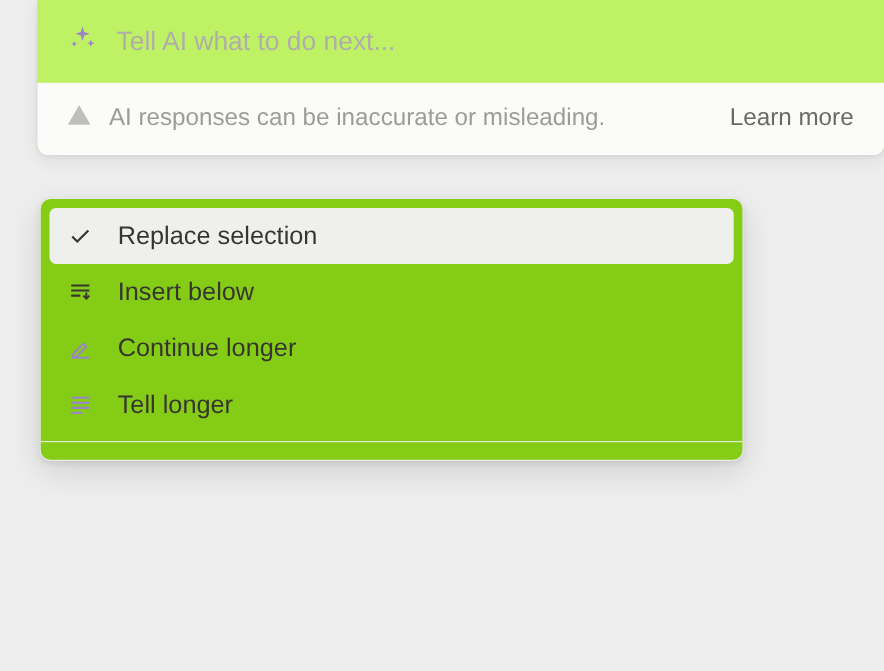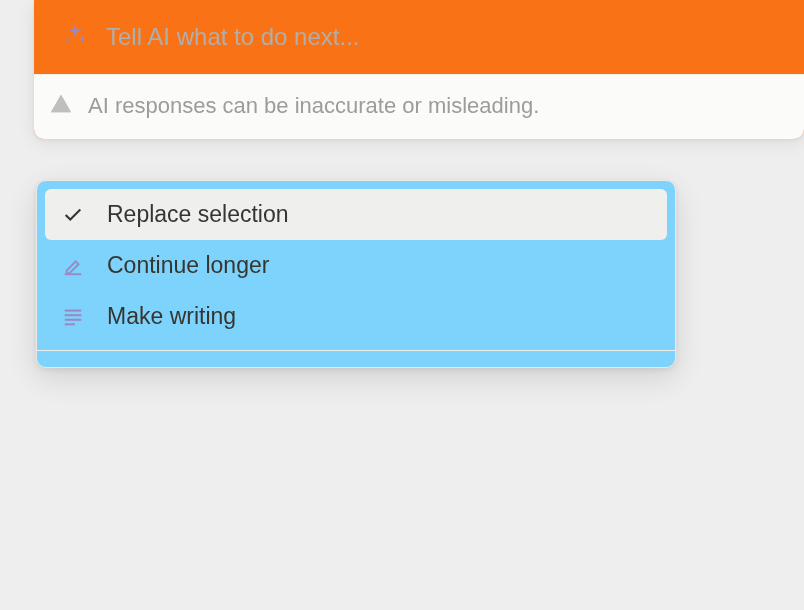--- a/index.html
+++ b/index.html
@@ -13,21 +13,21 @@
       width: 804px;
       height: 610px;
       overflow: hidden;
       position: relative;
     }
     .panel {
       position: absolute;
       left: 34px;
       top: 0;
       right: 0;
-      background: #f97316;
+      background: #bef264;
       border-radius: 0 0 10px 10px;
       box-shadow: 0 4px 18px rgba(0,0,0,0.08), 0 1px 4px rgba(0,0,0,0.06);
     }
     .input-row {
       display: flex;
       align-items: center;
       padding: 22px 28px;
       gap: 18px;
     }
     .sparkle-icon {
@@ -41,21 +41,21 @@
       color: #37352f;
       width: 100%;
       background: transparent;
     }
     .ai-input::placeholder {
       color: #b0aeab;
     }
     .disclaimer-row {
       display: flex;
       align-items: flex-start;
-      padding: 18px 28px 20px 16px;
+      padding: 18px 28px 20px 27px;
       gap: 16px;
       border-top: 1px solid #ededec;
       background: #fbfbfa;
       border-radius: 0 0 10px 10px;
     }
     .warn-icon {
       color: #c0bfbc;
       flex-shrink: 0;
     }
     .disclaimer-text {
@@ -67,21 +67,21 @@
       font-size: 22px;
       margin-left: auto;
       cursor: pointer;
       font-weight: 500;
     }
     .dropdown {
       position: absolute;
       left: 36px;
       top: 180px;
       width: 640px;
-      background: #7dd3fc;
+      background: #84cc16;
       border: 1px solid #e9e9e7;
       border-radius: 10px;
       box-shadow: 0 10px 30px rgba(0,0,0,0.12), 0 2px 6px rgba(0,0,0,0.08);
       padding: 8px;
     }
     .menu-item {
       display: flex;
       align-items: center;
       gap: 22px;
       padding: 12px 16px;
@@ -124,48 +124,61 @@
     <input type="text" class="ai-input" placeholder="Tell AI what to do next..." style="">
   </div>
   <div class="disclaimer-row">
     <span class="warn-icon">
       <svg width="22" height="22" viewBox="0 0 24 24" fill="currentColor">
         <path d="M12 2L1 21h22L12 2zm0 5l7.5 13h-15L12 7zm-1 4v4h2v-4h-2zm0 5v2h2v-2h-2z" fill="currentColor"></path>
         <path d="M12 2L1 21h22L12 2z" fill="currentColor"></path>
       </svg>
     </span>
     <span class="disclaimer-text">AI responses can be inaccurate or misleading.</span>
+    <span class="learn-more">Learn more</span>
   </div>
 </div>
 
 <div class="dropdown">
   <div class="menu-item highlighted">
     <span class="menu-icon">
       <svg width="22" height="22" viewBox="0 0 24 24" fill="none" stroke="currentColor" stroke-width="2.2">
         <polyline points="4 12 9 17 20 6"></polyline>
       </svg>
     </span>
     <span>Replace selection</span>
+  </div>
+  <div class="menu-item">
+    <span class="menu-icon">
+      <svg width="22" height="22" viewBox="0 0 24 24" fill="none" stroke="currentColor" stroke-width="2">
+        <line x1="3" y1="5" x2="21" y2="5"></line>
+        <line x1="3" y1="10" x2="21" y2="10"></line>
+        <line x1="3" y1="15" x2="12" y2="15"></line>
+        <polyline points="15 15 18 18 21 15"></polyline>
+        <line x1="18" y1="18" x2="18" y2="12"></line>
+      </svg>
+    </span>
+    <span>Insert below</span>
   </div>
   <div class="menu-item">
     <span class="menu-icon purple">
       <svg width="22" height="22" viewBox="0 0 24 24" fill="none" stroke="currentColor" stroke-width="2">
         <line x1="3" y1="21" x2="21" y2="21"></line>
         <path d="M5 17l10-10 3 3-10 10H5v-3z"></path>
       </svg>
     </span>
     <span>Continue longer</span>
   </div>
   <div class="menu-item">
     <span class="menu-icon purple">
       <svg width="22" height="22" viewBox="0 0 24 24" fill="none" stroke="currentColor" stroke-width="2.2">
         <line x1="3" y1="5" x2="21" y2="5"></line>
         <line x1="3" y1="10" x2="21" y2="10"></line>
         <line x1="3" y1="15" x2="21" y2="15"></line>
         <line x1="3" y1="20" x2="14" y2="20"></line>
       </svg>
     </span>
-    <span>Make writing</span>
+    <span>Tell longer</span>
   </div>
 
   <div class="divider"></div>
 
 </div>
 
 </body></html>

